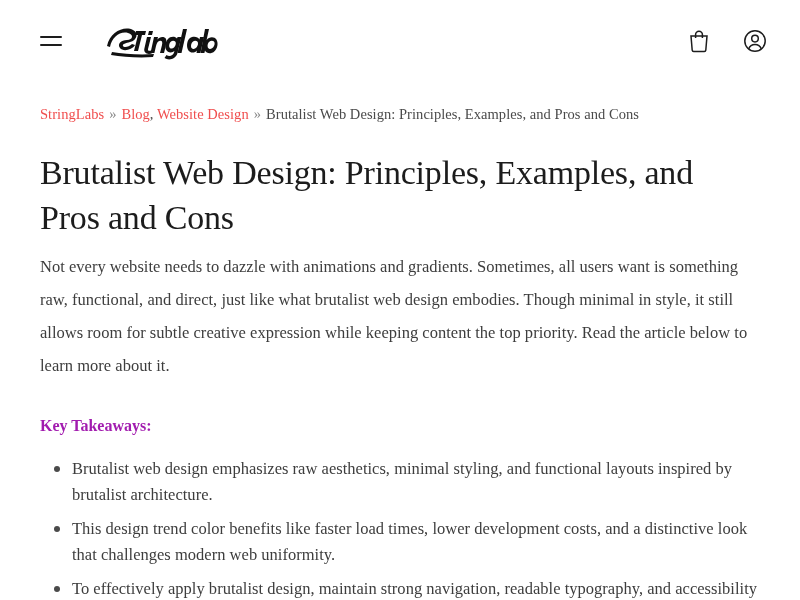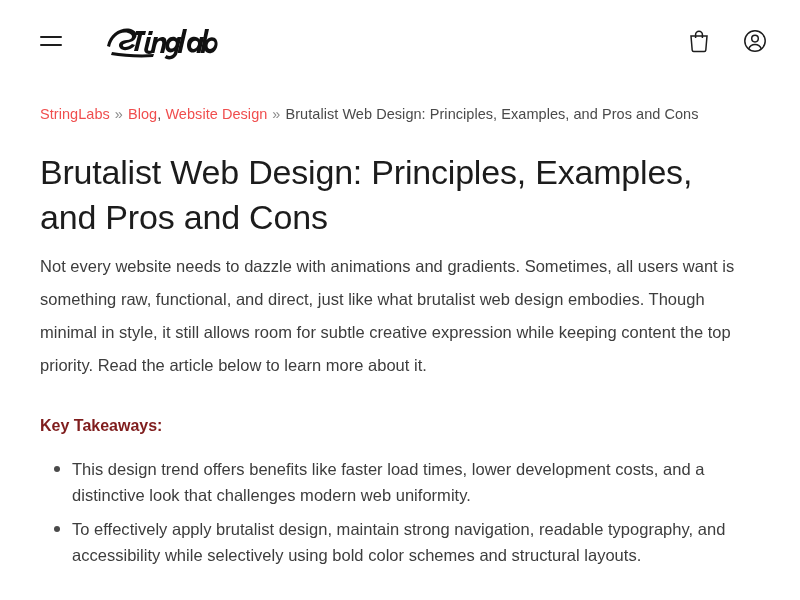--- a/index.html
+++ b/index.html
@@ -11,20 +11,21 @@
     overflow: hidden;
     background: #ffffff;
     font-family: "Liberation Sans", sans-serif;
     color: #2b2b2b;
   }
   .page {
     width: 800px;
     height: 600px;
     position: relative;
     background: #ffffff;
+    font-family: Liberation Serif, serif;
   }
 
   
   .header {
     height: 82px;
     display: flex;
     align-items: center;
     padding: 0 32px 0 40px;
     background: #ffffff;
   }
@@ -114,21 +115,21 @@
     color: #3d3d3d;
     margin: 10px 0 0 0;
     max-width: 718px;
     letter-spacing: 0.02px;
   }
 
   .takeaways-heading {
     font-size: 16px;
     line-height: 24px;
     font-weight: 700;
-    color: #7f1d1d;
+    color: #a21caf;
     margin: 32px 0 0 0;
   }
 
   ul.takeaways {
     margin: 18px 0 0 0;
     padding: 0 0 0 22px;
     list-style: none;
     max-width: 720px;
   }
   ul.takeaways li {
@@ -204,18 +205,19 @@
   </nav>
 
   <main class="article">
     <h1 class="title">Brutalist Web Design: Principles, Examples, and Pros and Cons</h1>
 
     <p class="lede">Not every website needs to dazzle with animations and gradients. Sometimes, all users want is something raw, functional, and direct, just like what brutalist web design embodies. Though minimal in style, it still allows room for subtle creative expression while keeping content the top priority. Read the article below to learn more about it.</p>
 
     <p class="takeaways-heading">Key Takeaways:</p>
 
     <ul class="takeaways">
-      <li>This design trend offers benefits like faster load times, lower development costs, and a distinctive look that challenges modern web uniformity.</li>
+      <li>Brutalist web design emphasizes raw aesthetics, minimal styling, and functional layouts inspired by brutalist architecture.</li>
+      <li>This design trend color benefits like faster load times, lower development costs, and a distinctive look that challenges modern web uniformity.</li>
       <li>To effectively apply brutalist design, maintain strong navigation, readable typography, and accessibility while selectively using bold color schemes and structural layouts.</li>
     </ul>
   </main>
 
 </div>
 
 </body></html>

